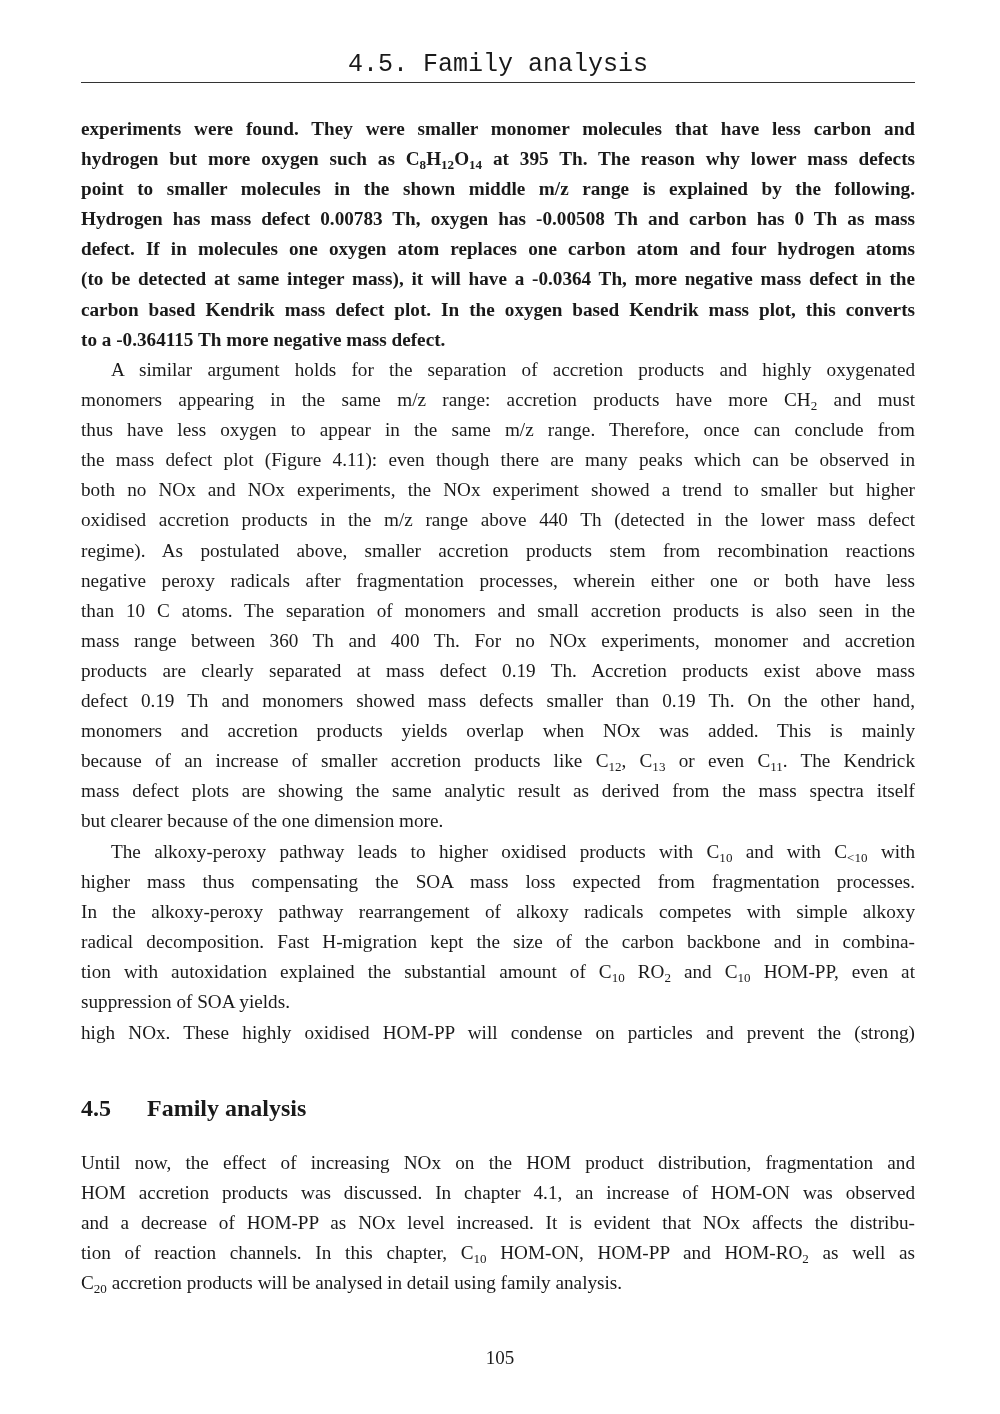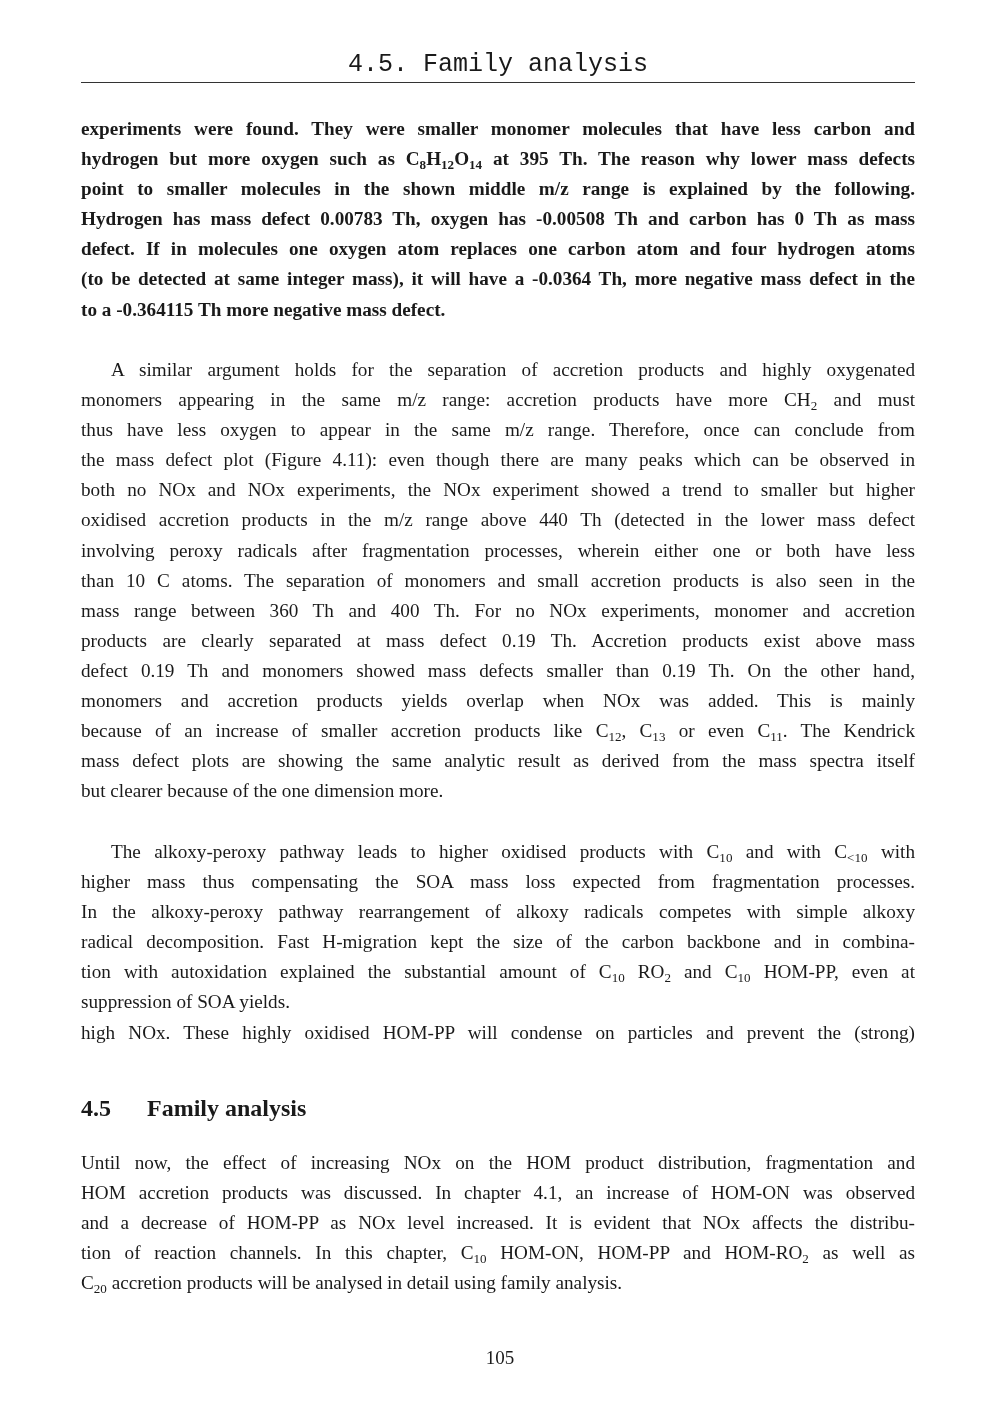--- a/index.html
+++ b/index.html
@@ -27,30 +27,32 @@
 <div class="running-head">4.5.  Family analysis</div>
 <div class="head-rule"></div>
 
 <div class="body" id="para-p1" style="top: 114px; font-weight: bold;">
     <div class="line">experiments were found.  They were smaller monomer molecules that have less carbon and</div>
     <div class="line">hydrogen but more oxygen such as C<sub>8</sub>H<sub>12</sub>O<sub>14</sub> at 395 Th.  The reason why lower mass defects</div>
     <div class="line">point to smaller molecules in the shown middle m/z range is explained by the following.</div>
     <div class="line">Hydrogen has mass defect 0.00783 Th, oxygen has -0.00508 Th and carbon has 0 Th as mass</div>
     <div class="line">defect.  If in molecules one oxygen atom replaces one carbon atom and four hydrogen atoms</div>
     <div class="line">(to be detected at same integer mass), it will have a -0.0364 Th, more negative mass defect in the</div>
+    <div class="line">carbon based Kendrik mass defect plot.  In the oxygen based Kendrik mass plot, this converts</div>
     <div class="line last">to a -0.364115 Th more negative mass defect.</div>
   </div>
 <div class="body" id="para-p2" style="top: 355px;">
     <div class="line indent">A similar argument holds for the separation of accretion products and highly oxygenated</div>
     <div class="line">monomers appearing in the same m/z range:  accretion products have more CH<sub>2</sub> and must</div>
     <div class="line">thus have less oxygen to appear in the same m/z range.  Therefore, once can conclude from</div>
     <div class="line">the mass defect plot (Figure 4.11): even though there are many peaks which can be observed in</div>
     <div class="line">both no NOx and NOx experiments, the NOx experiment showed a trend to smaller but higher</div>
     <div class="line">oxidised accretion products in the m/z range above 440 Th (detected in the lower mass defect</div>
-    <div class="line">involving peroxy radicals after fragmentation processes, wherein either one or both have less</div>
+    <div class="line">regime).  As postulated above, smaller accretion products stem from recombination reactions</div>
+    <div class="line">negative peroxy radicals after fragmentation processes, wherein either one or both have less</div>
     <div class="line">than 10 C atoms.  The separation of monomers and small accretion products is also seen in the</div>
     <div class="line">mass range between 360 Th and 400 Th.  For no NOx experiments, monomer and accretion</div>
     <div class="line">products are clearly separated at mass defect 0.19 Th.  Accretion products exist above mass</div>
     <div class="line">defect 0.19 Th and monomers showed mass defects smaller than 0.19 Th.  On the other hand,</div>
     <div class="line">monomers and accretion products yields overlap when NOx was added.  This is mainly</div>
     <div class="line">because of an increase of smaller accretion products like C<sub>12</sub>, C<sub>13</sub> or even C<sub>11</sub>.  The Kendrick</div>
     <div class="line">mass defect plots are showing the same analytic result as derived from the mass spectra itself</div>
     <div class="line last">but clearer because of the one dimension more.</div>
   </div>
 <div class="body" id="para-p3" style="top: 837px;">

